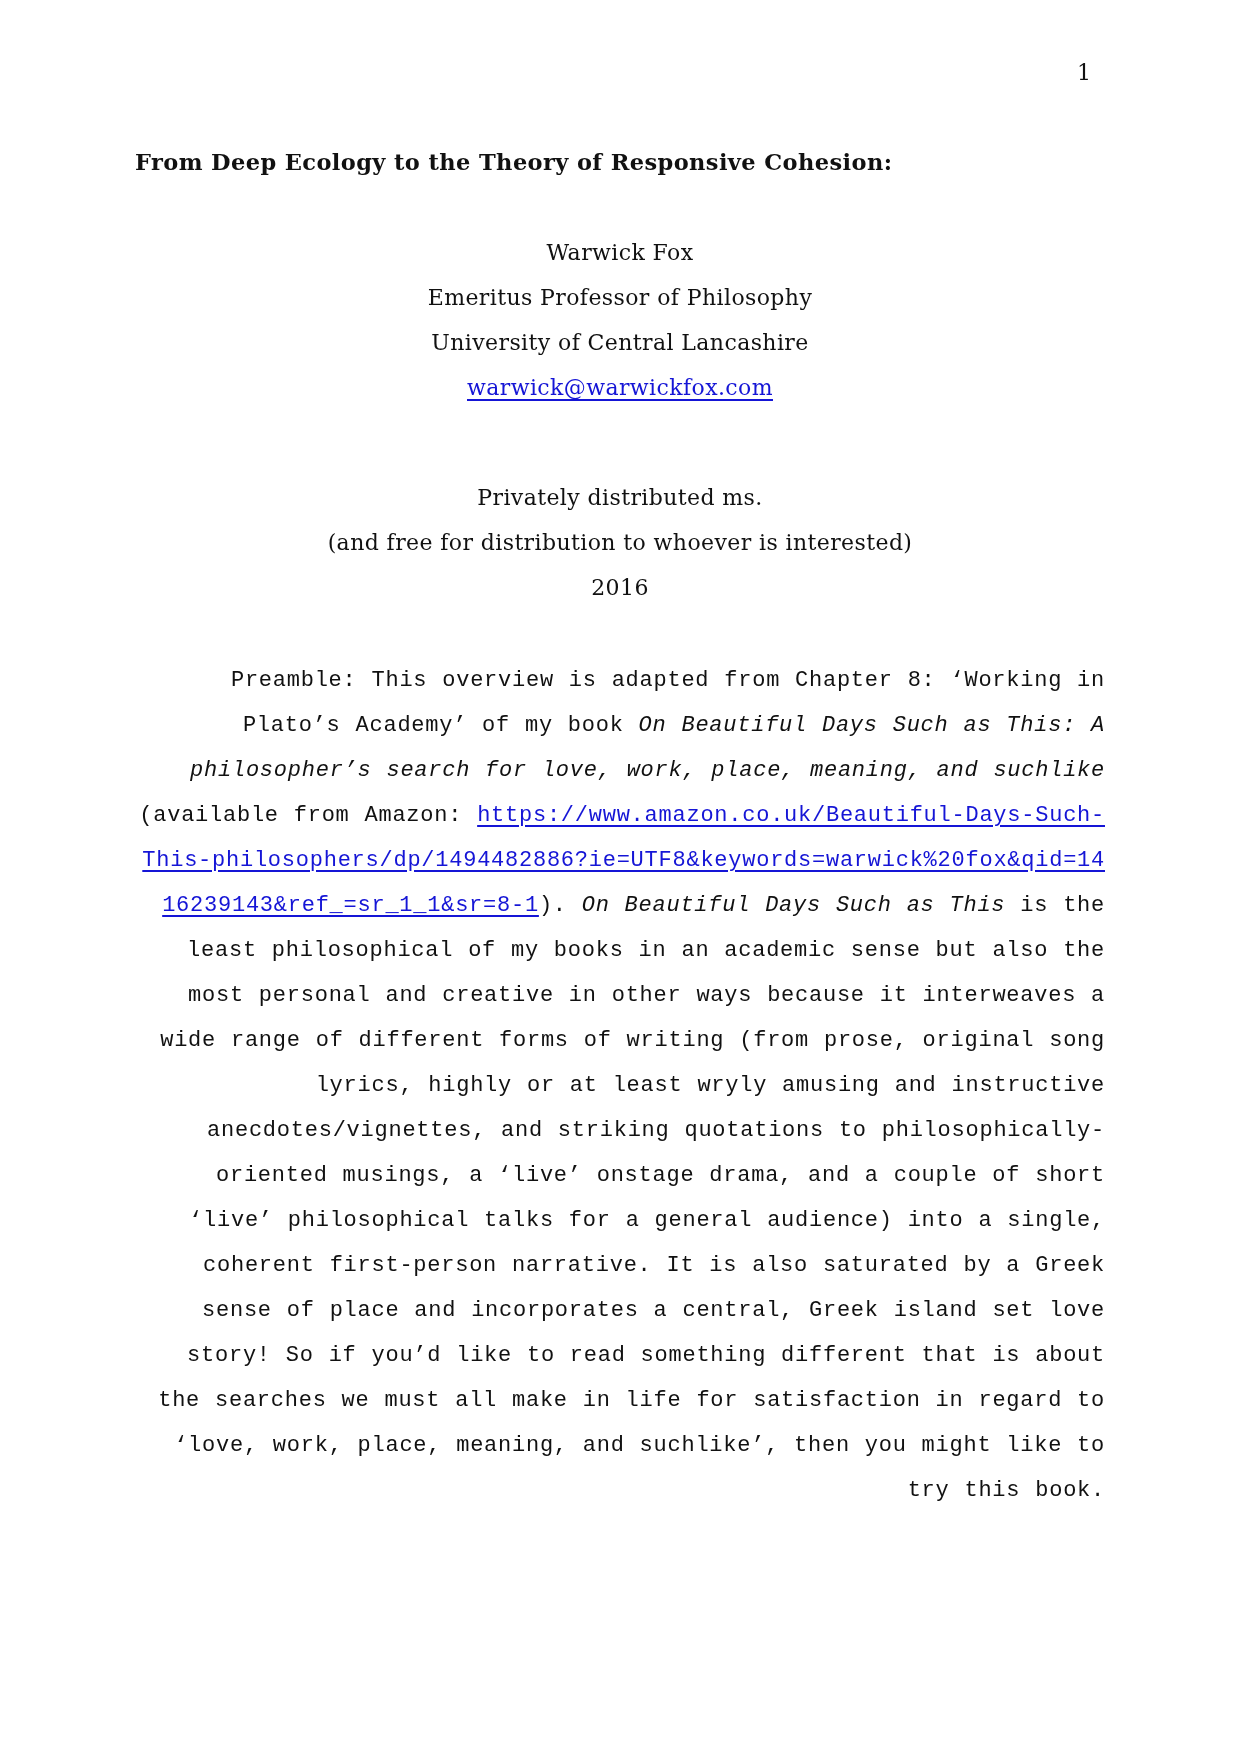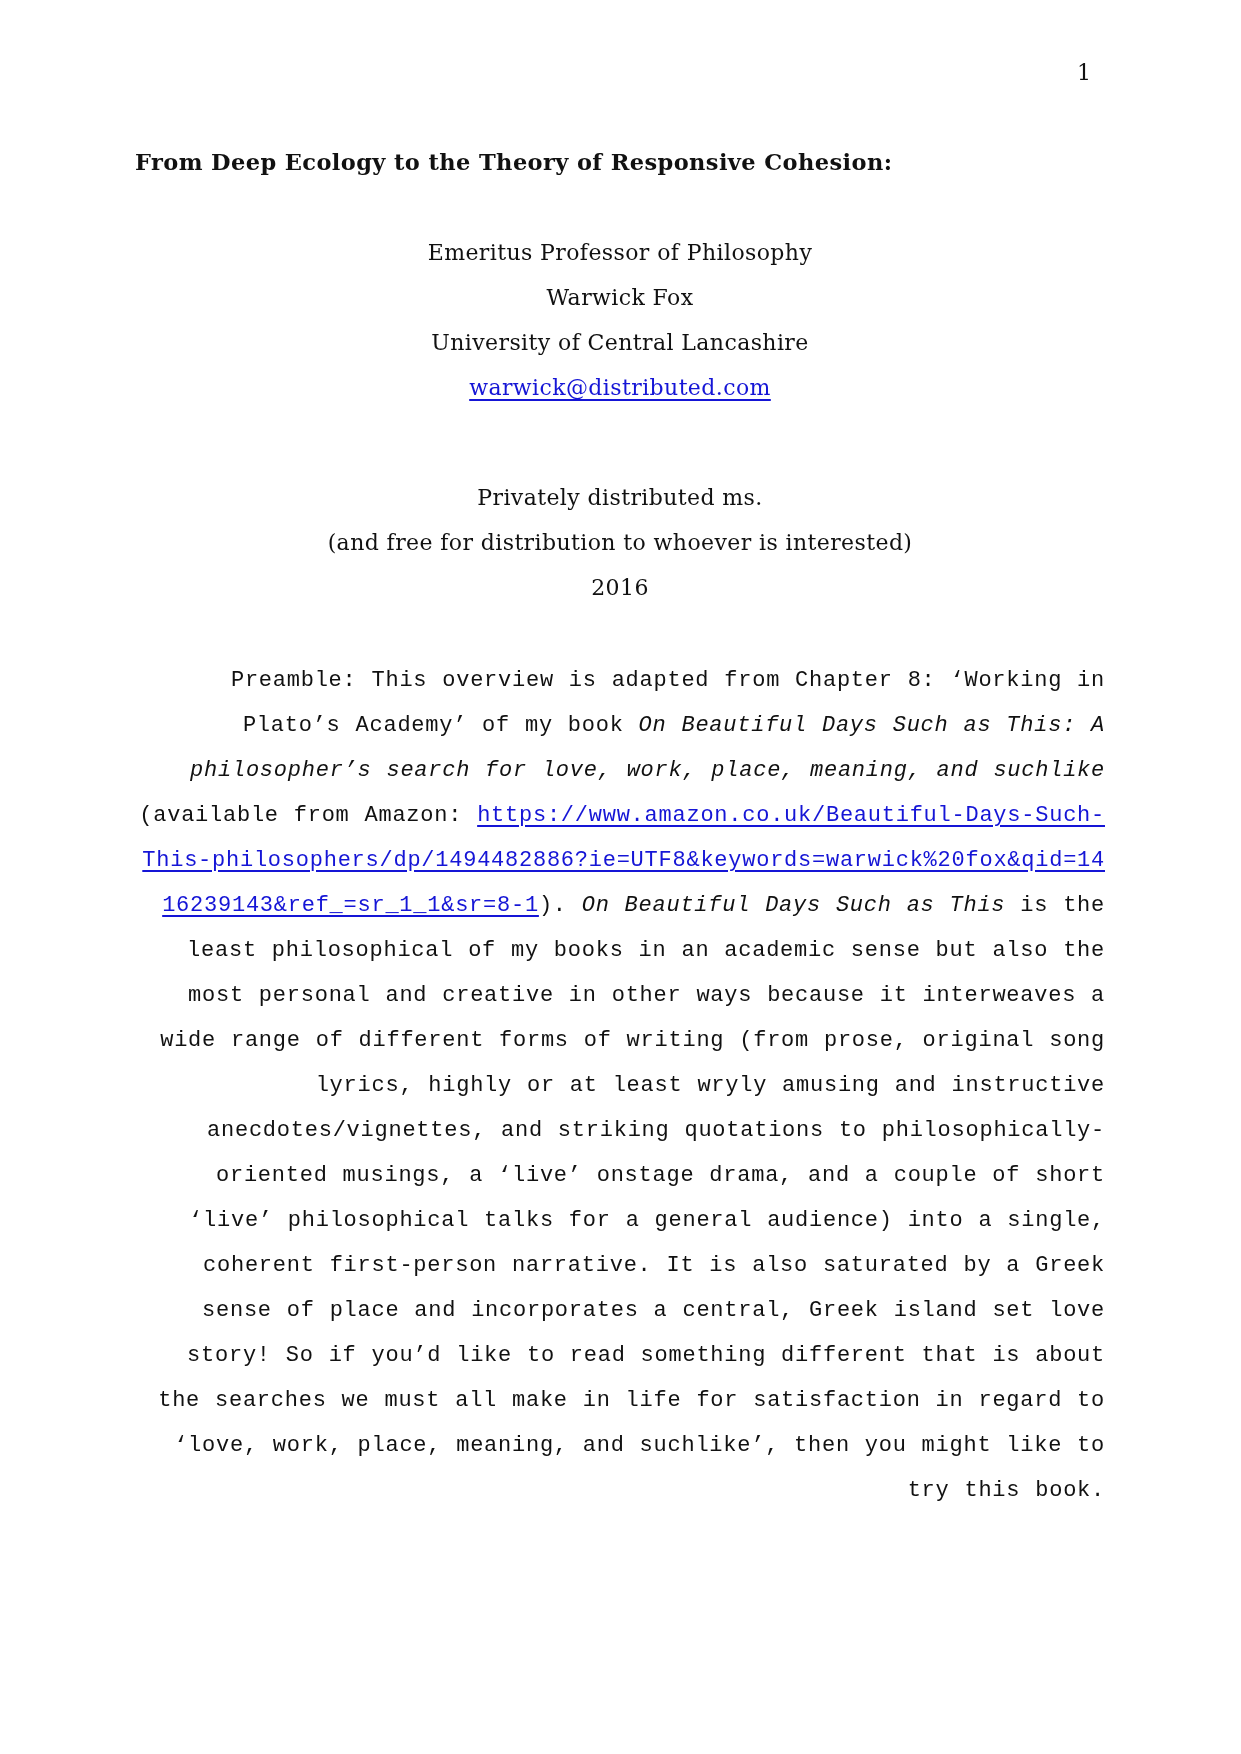--- a/index.html
+++ b/index.html
@@ -71,25 +71,25 @@
 
 <div class="page">
 
   <div class="page-number">1</div>
 
   <h1 class="doc-title">
     <span class="title-line">From Deep Ecology to the Theory of Responsive Cohesion:</span>
   </h1>
 
   <div class="center-block author-block">
+    <div>Warwick Fox</div>
     <div>Emeritus Professor of Philosophy</div>
-    <div>Warwick Fox</div>
     <div>University of Central Lancashire</div>
     <div>
-      <a class="doc-link" href="#">warwick@distributed.com</a>
+      <a class="doc-link" href="#">warwick@warwickfox.com</a>
     </div>
   </div>
 
   <div class="center-block distribution-block">
     <div>Privately distributed ms.</div>
     <div>(and free for distribution to whoever is interested)</div>
     <div>2016</div>
   </div>
 
   <p class="preamble"><span class="plain">Preamble: This overview is adapted from Chapter 8: ‘Working in Plato’s Academy’ of my book </span><span class="italic">On Beautiful Days Such as This: A philosopher’s search for love, work, place, meaning, and suchlike</span><span class="plain"> (available from Amazon: </span><a href="#" class="doc-link inline-link">https://www.amazon.co.uk/Beautiful-Days-Such-This-philosophers/dp/1494482886?ie=UTF8&amp;keywords=warwick%20fox&amp;qid=1416239143&amp;ref_=sr_1_1&amp;sr=8-1</a><span class="plain">). </span><span class="italic">On Beautiful Days Such as This</span><span class="plain"> is the least philosophical of my books in an academic sense but also the most personal and creative in other ways because it interweaves a wide range of different forms of writing (from prose, original song lyrics, highly or at least wryly amusing and instructive anecdotes/vignettes, and striking quotations to philosophically-oriented musings, a ‘live’ onstage drama, and a couple of short ‘live’ philosophical talks for a general audience) into a single, coherent first-person narrative. It is also saturated by a Greek sense of place and incorporates a central, Greek island set love story! So if you’d like to read something different that is about the searches we must all make in life for satisfaction in regard to ‘love, work, place, meaning, and suchlike’, then you might like to try this book.</span></p>

